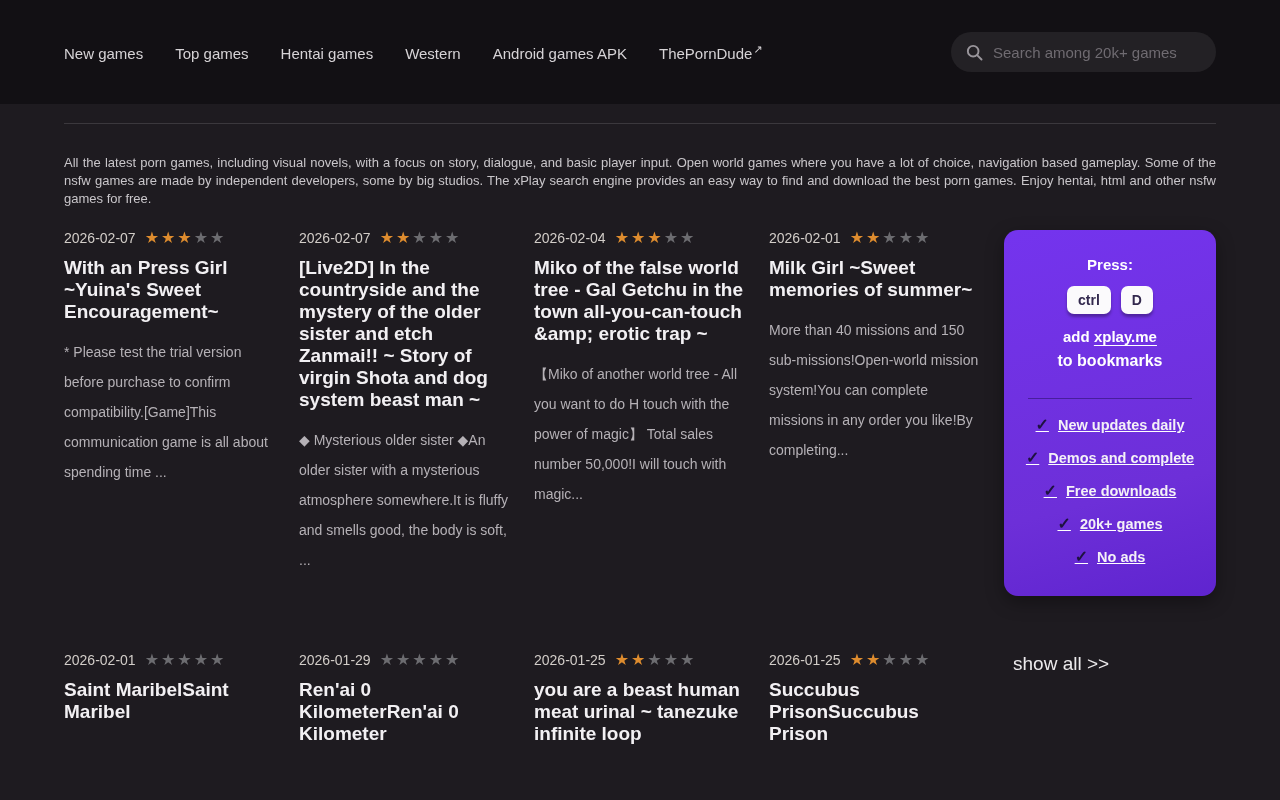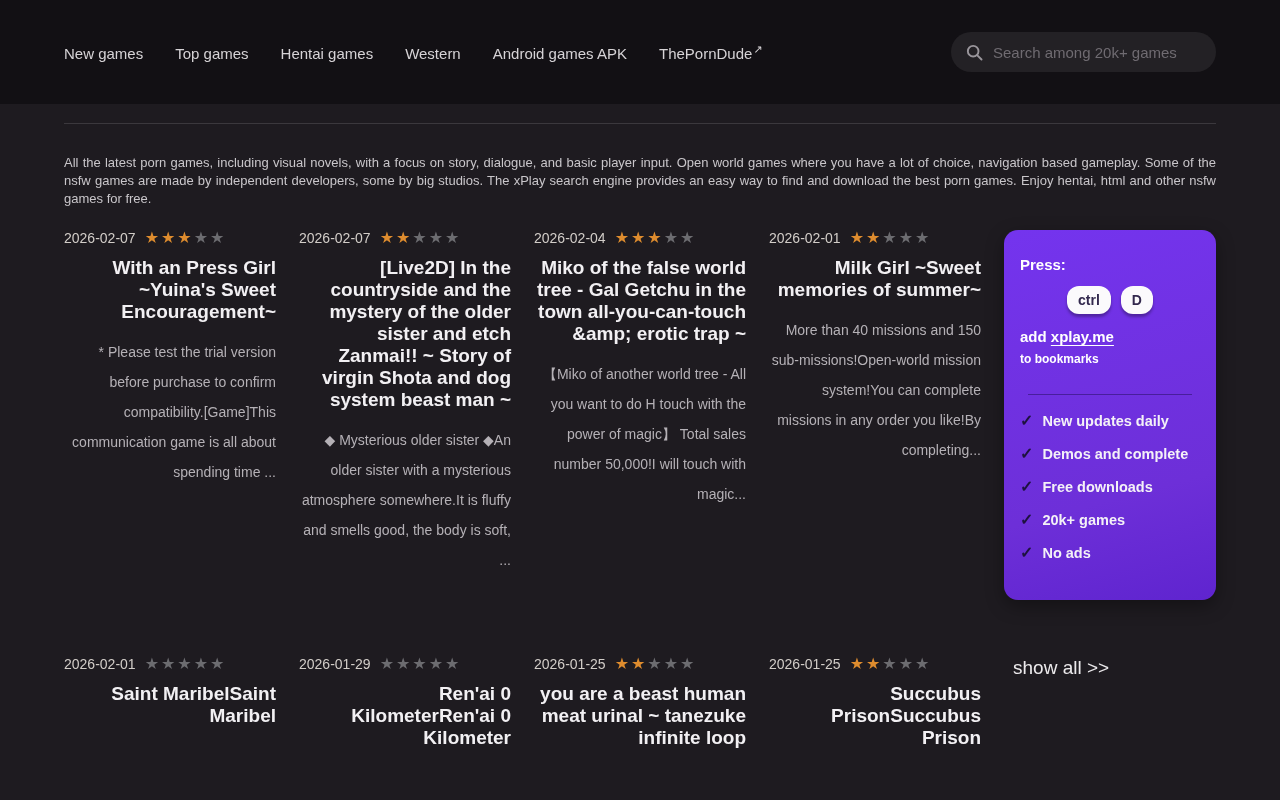--- a/index.html
+++ b/index.html
@@ -61,61 +61,61 @@
     color: #c9c6ca; text-align: justify;
   }
   
   .grid {
     margin-top: 22px;
     display: grid;
     grid-template-columns: repeat(5, 1fr);
     column-gap: 23px; row-gap: 56px;
     align-items: start;
   }
-  .card { cursor: pointer; text-align: right; }
+  .card { cursor: pointer; }
   .card .meta {
     display: flex; align-items: center; gap: 9px;
     font-size: 14px; color: #d2cdc8;
   }
   .stars { font-size: 16px; letter-spacing: 2px; line-height: 1; }
   .star-f { color: #de8c2e; }
   .star-e { color: #6c6c70; }
   .card h2 {
     margin-top: 11px; font-size: 19px; line-height: 22px;
     font-weight: bold; color: #f2f0f3;
   }
   .card p {
     margin-top: 14px; font-size: 14px; line-height: 30px; color: #b5b1b6;
   }
   
   .promo {
     grid-column: 5; grid-row: 1;
     background: linear-gradient(165deg, #7434ee 0%, #6d2fd8 70%, #5f24cf 100%);
     border-radius: 14px;
-    padding: 26px 16px 38px;
-    text-align: left;
+    padding: 26px 16px 30px;
+    text-align: center;
     color: #ffffff;
     box-shadow: 0 6px 18px rgba(0,0,0,.35);
   }
   .promo .press { font-size: 15px; font-weight: bold; }
   .promo .keys { margin-top: 13px; display: flex; justify-content: center; gap: 10px; }
   .keycap {
     display: inline-block; background: #fbfafc; color: #33294e;
-    font-size: 14px; font-weight: bold; border-radius: 12px;
+    font-size: 14px; font-weight: bold; border-radius: 7px;
     padding: 6px 11px; min-width: 22px;
     box-shadow: 0 3px 3px rgba(0,0,0,.3);
   }
   .promo .addline { margin-top: 14px; font-size: 15px; font-weight: bold; }
   .promo .addline a { color: #ffffff; text-decoration: underline; text-underline-offset: 3px; }
-  .promo .bmline { margin-top: 7px; font-size: 12px; font-weight: bold; }
+  .promo .bmline { margin-top: 7px; font-size: 16px; font-weight: bold; }
   .promo .pdivider {
     border: none; border-top: 1px solid rgba(25,8,75,.45);
     margin: 28px 8px 6px;
   }
-  .features { list-style: none; margin-top: 16px; }
+  .features { list-style: none; margin-top: 16px; text-decoration: underline; }
   .features li {
     margin-top: 14px; font-size: 14.5px; font-weight: bold; color: #f4f1f7;
   }
   .features .chk {
     color: #1e1240; font-weight: bold; margin-right: 9px; font-size: 16px;
   }
   
   .show-all {
     grid-column: 5; grid-row: 2; justify-self: start; align-self: start;
     padding-left: 9px; margin-top: 1px;

